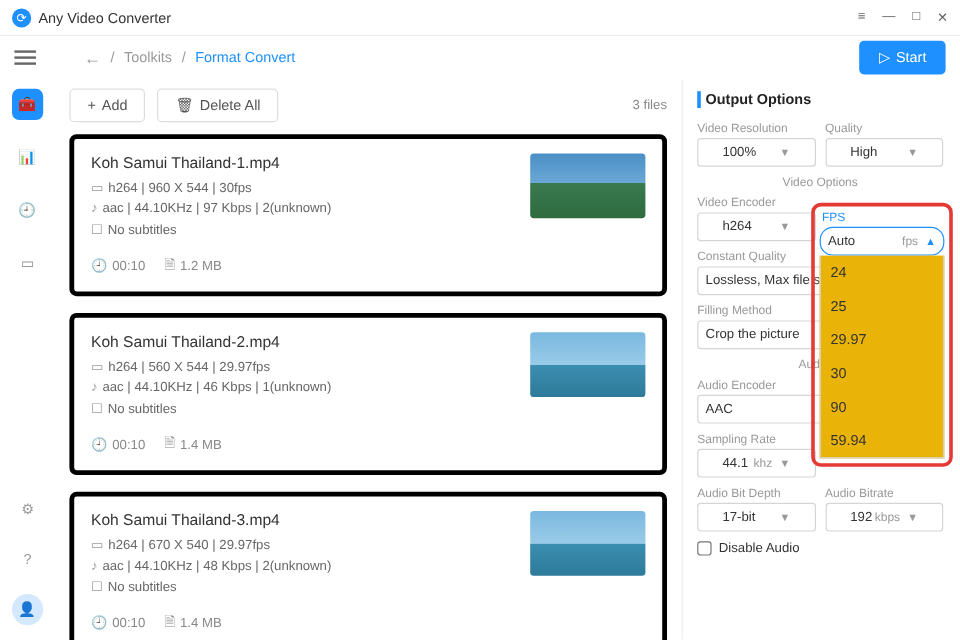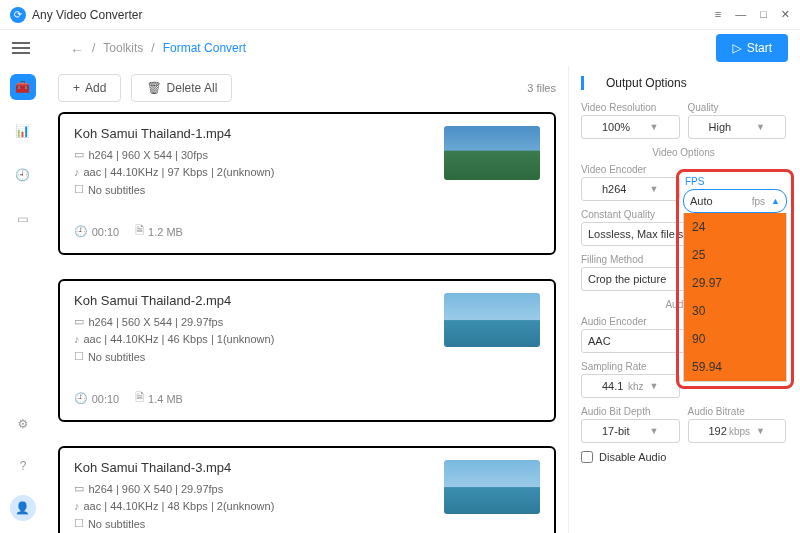--- a/index.html
+++ b/index.html
@@ -19,49 +19,49 @@
 .main{display:flex;height:calc(533px - 66px)}
 .sidebar{width:46px;display:flex;flex-direction:column;align-items:center;padding-top:8px;gap:18px}
 .sidebar .icon{width:26px;height:26px;display:flex;align-items:center;justify-content:center;border-radius:6px;color:#999;cursor:pointer}
 .sidebar .icon.active{background:#1e90ff;color:#fff}
 .sidebar .bottom{margin-top:auto;margin-bottom:12px;display:flex;flex-direction:column;gap:16px;align-items:center}
 .sidebar .avatar{width:26px;height:26px;border-radius:50%;background:#d4e8ff;display:flex;align-items:center;justify-content:center}
 .content{flex:1;padding:8px 12px;overflow-y:auto}
 .toolbar{display:flex;align-items:center;gap:10px;margin-bottom:10px}
 .tool-btn{background:#fff;border:1px solid #ddd;padding:6px 14px;border-radius:4px;font-size:12px;color:#555;cursor:pointer;display:flex;align-items:center;gap:5px}
 .filecount{margin-left:auto;color:#888;font-size:11px}
-.file-card{border:2px solid #000000;border-radius:6px;padding:12px 14px;margin-bottom:24px;display:flex;flex-direction:column;gap:20px}
+.file-card{border:4px solid #000000;border-radius:6px;padding:12px 14px;margin-bottom:14px;display:flex;flex-direction:column;gap:8px}
 .file-card .row1{display:flex;justify-content:space-between;align-items:flex-start}
 .file-card .info{display:flex;flex-direction:column;gap:5px}
 .file-card .name{font-size:13px;color:#333;margin-bottom:2px}
 .file-card .meta{font-size:11px;color:#666;display:flex;align-items:center;gap:4px}
 .file-card .meta .mi{color:#999}
 .file-card .thumb{width:96px;height:54px;border-radius:3px;background:linear-gradient(180deg,#4a8fc7 0%,#6aa8d4 45%,#3b7a4e 46%,#2d6b3f 100%);margin-left:10px}
 .file-card .thumb.sea{background:linear-gradient(180deg,#7ab8e0 0%,#9acbe8 50%,#3b8eb0 51%,#2e7a9a 100%)}
 .file-card .foot{display:flex;gap:16px;font-size:11px;color:#888;margin-top:6px}
 .file-card .foot span{display:flex;align-items:center;gap:4px}
 .right{width:232px;border-left:1px solid #eee;padding:10px 14px 10px 12px;font-size:11px;color:#666;position:relative;overflow:visible}
-.right .rtitle{font-size:12px;font-weight:400;color:#222;border-left:3px solid #1e90ff;padding-left:22px;margin-bottom:12px}
+.right .rtitle{font-size:12px;font-weight:700;color:#222;border-left:3px solid #1e90ff;padding-left:4px;margin-bottom:12px}
 .right .grid2{display:flex;gap:8px;margin-bottom:8px}
 .right .field{flex:1}
 .right .label{font-size:10px;color:#999;margin-bottom:2px}
 .right .sel{border:1px solid #d5d5d5;border-radius:3px;padding:5px 20px;display:flex;align-items:center;justify-content:space-between;background:#fff;font-size:11px;color:#333;cursor:pointer}
 .right .sel .caret{color:#999;font-size:9px}
 .right .section-label{text-align:center;font-size:10px;color:#999;margin:6px 0}
 .right .single{margin-bottom:8px}
 .right .single .val{border:1px solid #d5d5d5;border-radius:3px;padding:5px 6px;background:#fff;font-size:11px;color:#333}
 .right .disable{display:flex;align-items:center;gap:6px;font-size:11px;color:#333;margin-top:6px}
 .right .disable input{width:12px;height:12px}
 .fps-wrap{position:absolute;top:103px;right:6px;width:118px}
 .fps-box{border:3px solid #e53935;border-radius:8px;padding:4px 4px 4px 4px}
 .fps-label{font-size:10px;color:#1e90ff;margin-bottom:2px;padding-left:2px}
 .fps-sel{border:1px solid #1e90ff;border-radius:11px;padding:5px 6px;display:flex;align-items:center;justify-content:space-between;background:#fff;font-size:11px;color:#333}
 .fps-sel .unit{color:#999;font-size:10px;margin-left:auto;margin-right:6px}
 .fps-sel .caret{color:#1e90ff;font-size:9px}
-.fps-dropdown{background:#f97316;border:1px solid #d5d5d5;border-top:none;max-height:220px;overflow-y:auto}
+.fps-dropdown{background:#eab308;border:1px solid #d5d5d5;border-top:none;max-height:220px;overflow-y:auto}
 .fps-dropdown .opt{padding:7px 8px;font-size:12px;color:#333;cursor:pointer}
 .fps-dropdown .opt.sel{background:#e8e8e8}
 .unit-sm{color:#999;font-size:10px;margin-left:auto;margin-right:6px}
 .muted{color:#bbb}
 </style>
 </head>
 <body>
 
 <div class="titlebar">
   <div class="logo">⟳</div>
@@ -180,21 +180,21 @@
           </span>
       </div>
     </div>
 
     <div class="file-card">
       <div class="row1">
         <div class="info">
           <div class="name">Koh Samui Thailand-3.mp4</div>
           <div class="meta">
               <span class="mi">▭</span>
-              <span>h264 | 960 X 540 | 29.97fps</span>
+              <span>h264 | 670 X 540 | 29.97fps</span>
             </div>
           <div class="meta">
               <span class="mi">♪</span>
               <span>aac | 44.10KHz | 48 Kbps | 2(unknown)</span>
             </div>
           <div class="meta">
               <span class="mi">☐</span>
               <span>No subtitles</span>
             </div>
         </div>

